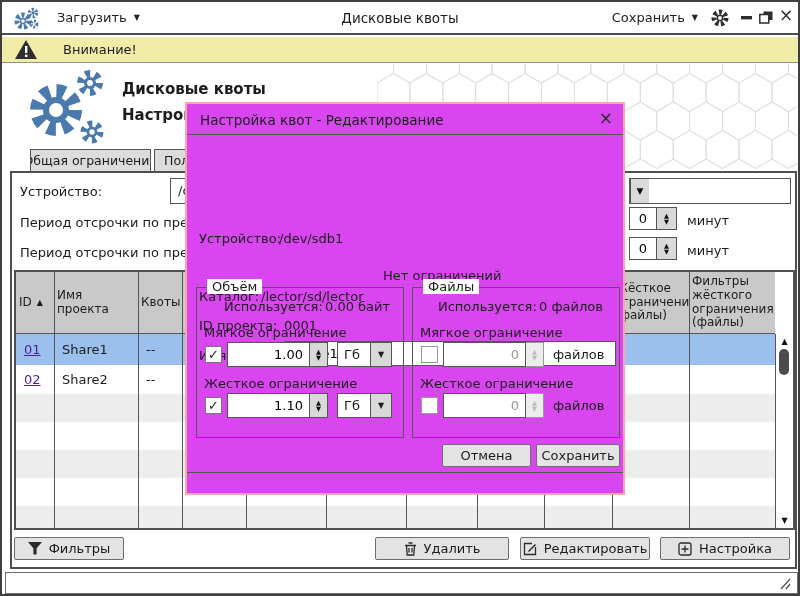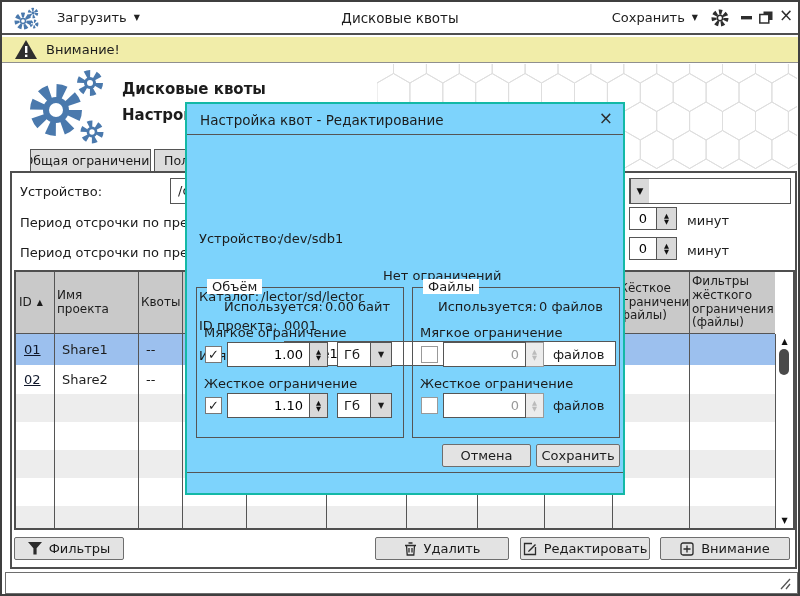--- a/index.html
+++ b/index.html
@@ -13,21 +13,21 @@
              background:#fff; border-bottom:2px solid #4f4f4f; }
   .menu-item { display:flex; align-items:center; gap:7px; font-size:13px; cursor:default; }
   .caret { font-size:8px; color:#222; }
   #toolbar-title { position:absolute; left:0; right:0; top:8px; text-align:center;
                    font-size:13.5px; pointer-events:none; }
   .winbtn { width:16px; height:16px; display:flex; align-items:center; justify-content:center; }
 
   
   #warnbar { position:absolute; left:0; top:35px; width:100%; height:26px;
              background:#f1eda9; border-bottom:1px solid #8f8f8f;
-             display:flex; align-items:center; gap:9px; padding-left:13px; font-size:13px; }
+             display:flex; align-items:center; gap:26px; padding-left:13px; font-size:13px; }
 
   
   #hex-svg polygon { fill:none; stroke:#dedede; stroke-width:1; }
 
   .h1 { font-size:15px; font-weight:bold; }
 
   .tab { position:absolute; top:147px; height:23px; background:#dcdcdc;
          border:1.5px solid #555; display:flex; align-items:center;
          padding-left:9px; font-size:12.5px; overflow:hidden; white-space:nowrap; }
 
@@ -51,39 +51,39 @@
   
   #table { position:absolute; left:12px; top:268px; width:781px; height:260px;
            background:#fff; border:2px solid #4f4f4f; }
   #thead { position:absolute; left:0; top:0; width:759px; height:62px; background:#c9c9c9;
            border-bottom:1.5px solid #555; display:flex; }
   .th { font-size:12px; line-height:1.13; padding:2px 3px; display:flex; align-items:center;
         overflow:hidden; }
   .vline { position:absolute; top:0; bottom:0; width:1px; background:#555; }
   .trow { position:absolute; left:0; width:759px; display:flex; align-items:center; }
   .td { font-size:13px; padding-left:8px; overflow:hidden; white-space:nowrap; }
-  .idlink { color:#0f172a; text-decoration:underline; }
+  .idlink { color:#4c1d95; text-decoration:underline; }
   .stripe { position:absolute; left:0; width:759px; }
   #vscroll { position:absolute; left:759px; top:62px; width:18px; bottom:0;
              border-left:1.5px solid #555; background:#fff; }
   .scr-arrow { position:absolute; left:0; width:100%; height:13px; display:flex;
                align-items:center; justify-content:center; font-size:8px; color:#111; }
   #scr-thumb { position:absolute; left:3px; top:15px; width:10px; height:26px;
                background:#4a4a4a; border-radius:5px; }
 
   .pushbtn { position:absolute; height:23px; background:#e3e3e3; border:1.4px solid #6e6e6e;
              border-radius:2px; display:flex; align-items:center; justify-content:center;
              gap:7px; font-size:13px; color:#1a1a1a; }
 
   #statusbar { position:absolute; left:3px; top:570px; width:793px; height:22px;
                border:1.4px solid #6e6e6e; background:#fff; }
 
   
   #dialog { position:absolute; left:183px; top:100px; width:440px; height:393px;
-            background:#7dd3fc; border:2px solid #14b8a6; z-index:50; }
+            background:#d946ef; border:2px solid #fca5a5; z-index:50; }
   #dialog .line-lbl { font-size:13px; }
   .fieldset { position:absolute; width:208px; height:151px; border:1.5px solid #555; }
   .legend { position:absolute; top:-9px; left:10px; background:#fff; padding:0 5px; font-size:13px; }
   .checkbox { position:absolute; width:17px; height:17px; border:1.5px solid #777;
               display:flex; align-items:center; justify-content:center;
               font-size:13px; font-weight:bold; color:#222; background:#fff; }
   .checkbox.unchecked { border-color:#999; }
   .unitcombo { position:absolute; width:55px; height:25px; border:1.4px solid #555; display:flex; background:#fff; }
   .unitcombo .val { flex:1; font-size:13px; padding:4px 0 0 6px; }
   .unitcombo .btn { width:21px; background:#d9d9d9; border-left:1.4px solid #555;
@@ -368,21 +368,21 @@
       <path d="M9 1.5 H1.5 V12.5 H12.5 V5" fill="none" stroke="#2b2b2b" stroke-width="1.3"></path>
       <path d="M5.5 8.5 L12 2 L13 3 L6.5 9.5 L5 10 Z" fill="#2b2b2b"></path>
     </svg>
     <span>Редактировать</span>
   </div>
   <div class="pushbtn" style="left:658px;top:535px;width:130px">
     <svg width="14" height="14" viewBox="0 0 14 14">
       <rect x="1" y="1" width="12" height="12" rx="2" fill="none" stroke="#2b2b2b" stroke-width="1.3"></rect>
       <path d="M7 3.5 V10.5 M3.5 7 H10.5" stroke="#2b2b2b" stroke-width="1.3"></path>
     </svg>
-    <span>Внимание</span>
+    <span>Настройка</span>
   </div>
 
   <div id="statusbar">
     <svg class="abs" style="right:5px;bottom:2px" width="14" height="14">
       <path d="M12 2 L3 12 M12 7 L8 12" stroke="#555" stroke-width="1.3" fill="none"></path>
     </svg>
   </div>
 
   <div id="dialog">
     <div class="abs" style="left:13px;top:8px;font-size:13.5px">Настройка квот - Редактирование</div>

